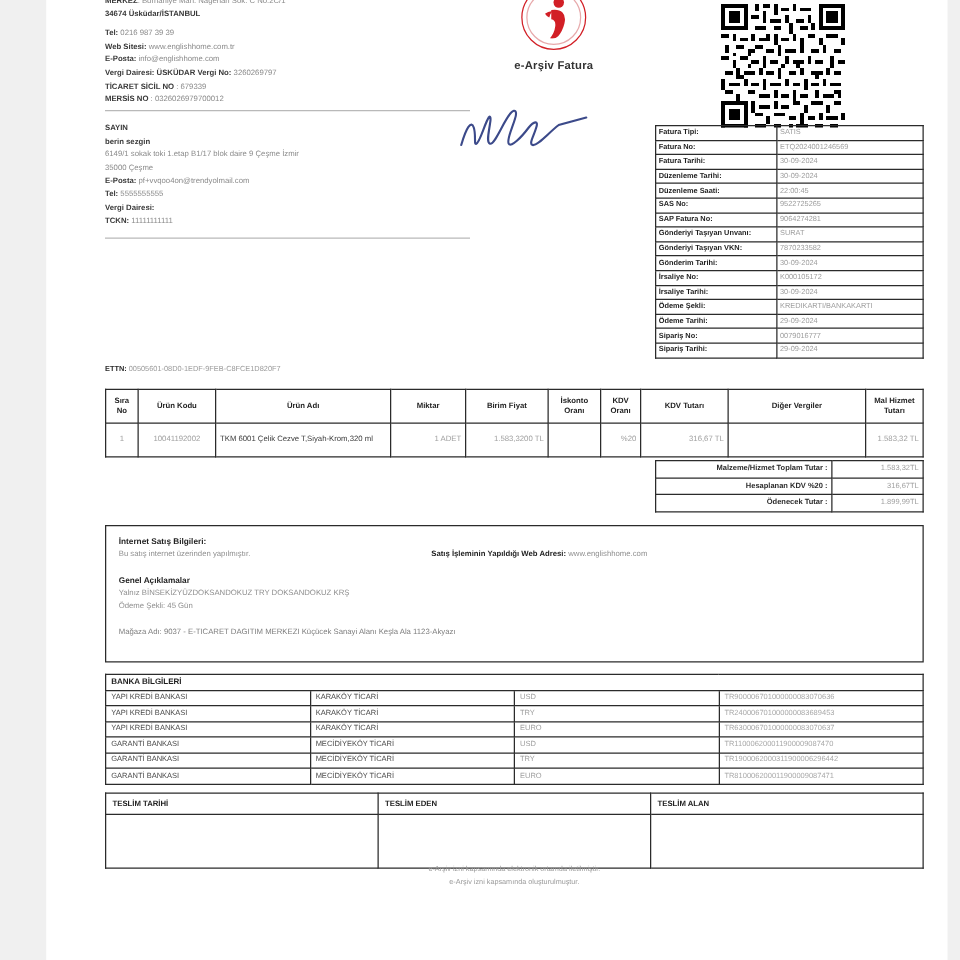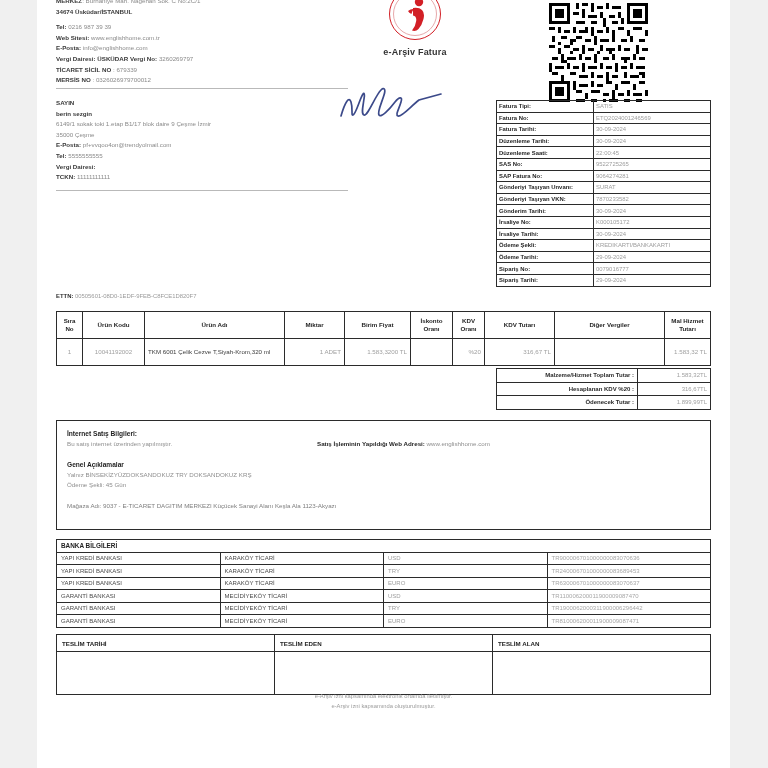--- a/index.html
+++ b/index.html
@@ -5,20 +5,21 @@
   html,body{margin:0;padding:0;}
   body{
     width:768px;height:768px;
     background:#f0f0f0;
     font-family:"Liberation Sans", sans-serif;
     overflow:hidden;
   }
   .page{
     position:absolute;left:37px;top:0;width:693px;height:768px;
     background:#ffffff;
+    padding-left:28px;
   }
   .inner{position:relative;width:100%;height:100%;}
 
   
   .seller{
     position:absolute;left:19px;top:-4px;width:300px;
     font-size:6.2px;line-height:10.6px;color:#8a8a8a;
   }
   .seller b{color:#3a3a3a;font-weight:bold;}
   .seller .l1{color:#3a3a3a;font-weight:bold;}

